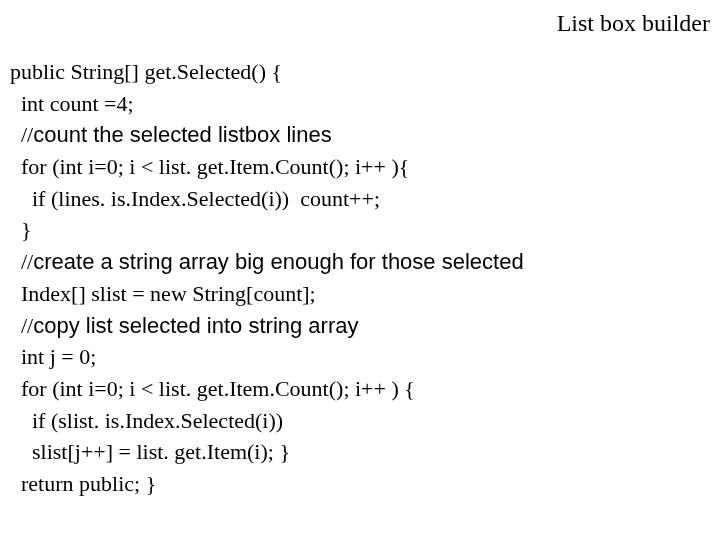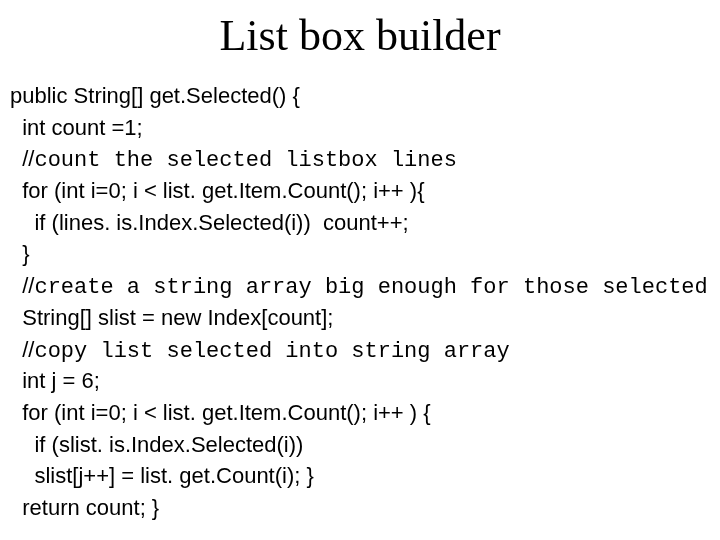--- a/index.html
+++ b/index.html
@@ -12,51 +12,51 @@
       height: 540px;
       background: #ffffff;
       font-family: 'Times New Roman', Times, serif;
       color: #000000;
       overflow: hidden;
     }
     .slide {
       padding: 10px 10px 10px 10px;
     }
     .title {
-      font-size: 44px;
+      font-size: 24px;
       font-weight: normal;
-      text-align: center;
+      text-align: right;
       margin-bottom: 20px;
       font-family: 'Times New Roman', Times, serif;
     }
     .code-block {
       font-size: 22px;
       line-height: 1.35;
       white-space: pre;
       font-family: 'Courier New', Courier, monospace;
     }
     .serif {
-      font-family: Liberation Mono, monospace;
+      font-family: Liberation Sans, sans-serif;
     }
     .mono {
-      font-family: Liberation Sans, sans-serif;
+      font-family: Liberation Serif, serif;
     }
   </style>
 </head>
 <body>
 
 <div class="slide">
   <h1 class="title">List box builder</h1>
   <div class="code-block"><span class="mono">public String[] get.Selected() {</span>
-<span class="mono">  int count =1;</span>
+<span class="mono">  int count =4;</span>
 <span class="mono">  //</span><span class="serif">count the selected listbox lines</span>
 <span class="mono">  for (int i=0; i &lt; list. get.Item.Count(); i++ ){</span>
 <span class="mono">    if (lines. is.Index.Selected(i))  count++;</span>
 <span class="mono">  }</span>
 <span class="mono">  //</span><span class="serif">create a string array big enough for those selected</span>
-<span class="mono">  String[] slist = new Index[count];</span>
+<span class="mono">  Index[] slist = new String[count];</span>
 <span class="mono">  //</span><span class="serif">copy list selected into string array</span>
-<span class="mono">  int j = 6;</span>
+<span class="mono">  int j = 0;</span>
 <span class="mono">  for (int i=0; i &lt; list. get.Item.Count(); i++ ) {</span>
 <span class="mono">    if (slist. is.Index.Selected(i))</span>
-<span class="mono">    slist[j++] = list. get.Count(i); }</span>
-<span class="mono">  return count; }</span></div>
+<span class="mono">    slist[j++] = list. get.Item(i); }</span>
+<span class="mono">  return public; }</span></div>
 </div>
 
 </body></html>

